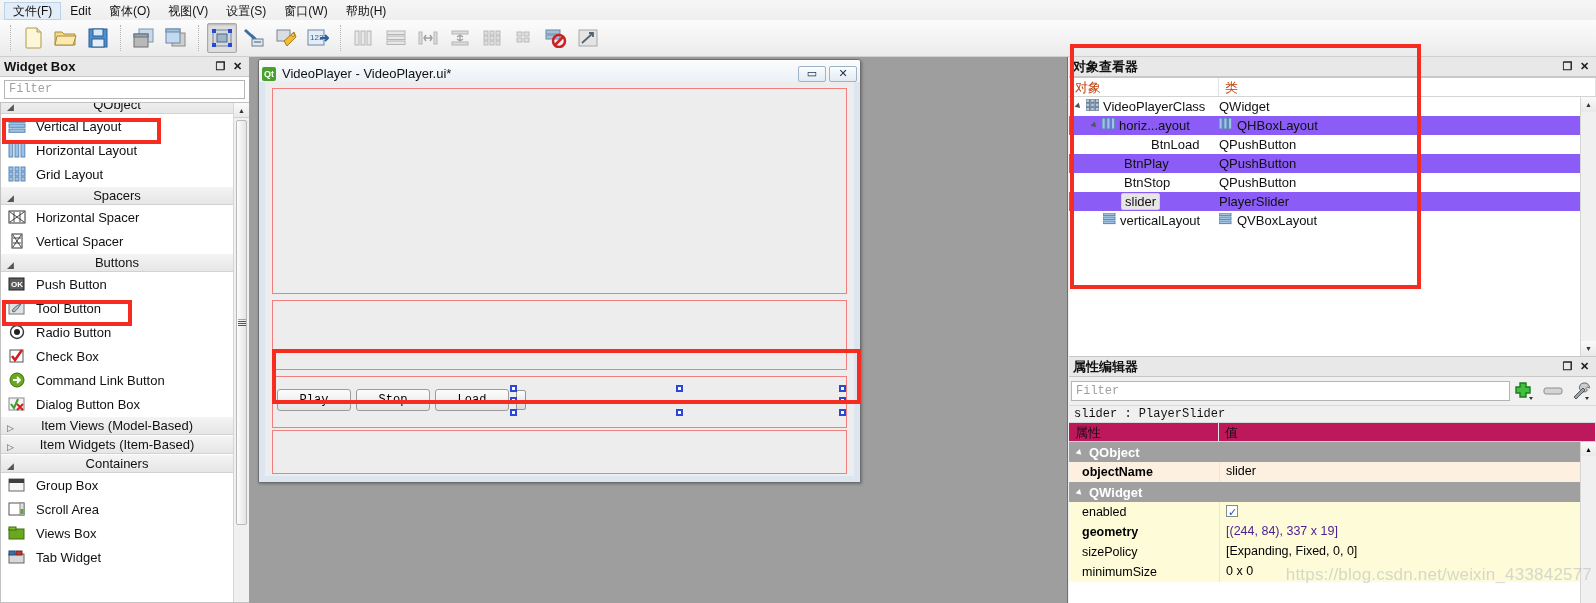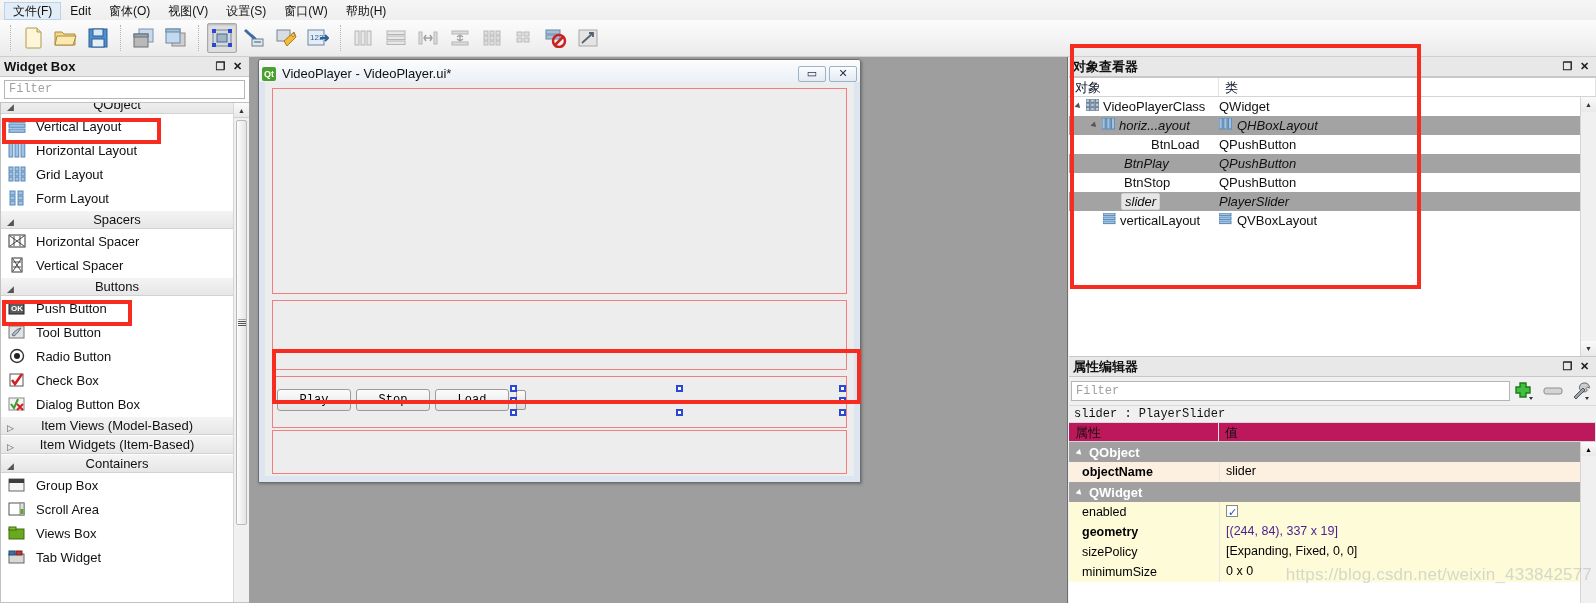--- a/index.html
+++ b/index.html
@@ -182,28 +182,28 @@
     position: absolute; left: 1069px; top: 57px; width: 527px; height: 546px;
     background: #f0f0f0; display: flex; flex-direction: column;
   }
   .oi-wrap { height: 300px; display: flex; flex-direction: column;
              border-bottom: 1px solid #c8c8c8; }
   .tree-head {
     height: 20px; display: flex; background: #fff;
     border-bottom: 1px solid #d4d4d4; border-top: 1px solid #c8c8c8;
   }
   .tree-head .th {
-    font-size: 13px; color: #0f172a; padding: 1px 0 0 6px;
+    font-size: 13px; color: #c2410c; padding: 1px 0 0 6px;
     border-right: 1px solid #e3e3e3;
   }
   .tree-body { flex: 1; background: #fff; position: relative; overflow: hidden; }
   .tr {
     height: 19px; display: flex; align-items: center; font-size: 13px; color: #111;
   }
-  .tr.alt { background: #a3a3a3; font-style: italic; }
+  .tr.alt { background: #8b5cf6; }
   .tr .c1 { width: 150px; display: flex; align-items: center; height: 19px; }
   .tr .c2 { flex: 1; display: flex; align-items: center; height: 19px; }
   .tr .sel-cell {
     background: #e6e6e6; border: 1px solid #d2d2d2; border-radius: 2px;
     padding: 0 3px; margin-left: -3px;
   }
   .expander {
     width: 9px; height: 9px; margin-right: 2px; flex: none;
     position: relative;
   }
@@ -500,35 +500,20 @@
                   <rect x="7" y="6" width="4" height="4"></rect>
                   <rect x="13" y="6" width="4" height="4"></rect>
                   <rect x="1" y="11" width="4" height="4"></rect>
                   <rect x="7" y="11" width="4" height="4"></rect>
                   <rect x="13" y="11" width="4" height="4"></rect>
                 </g>
               </svg>
           </span>
           <span>Grid Layout</span>
         </div>
-        <div class="wb-item">
-          <span class="ico">
-            <svg width="18" height="16">
-                <g fill="#9dc3e6" stroke="#5b87b5">
-                  <rect x="2" y="1" width="5" height="4"></rect>
-                  <rect x="10" y="1" width="5" height="4"></rect>
-                  <rect x="2" y="6" width="5" height="4"></rect>
-                  <rect x="10" y="6" width="5" height="4"></rect>
-                  <rect x="2" y="11" width="5" height="4"></rect>
-                  <rect x="10" y="11" width="5" height="4"></rect>
-                </g>
-              </svg>
-          </span>
-          <span>Form Layout</span>
-        </div>
 
         <div class="wb-cat">
           <span class="arrow">◢</span>
           <span>Spacers</span>
         </div>
         <div class="wb-item">
           <span class="ico">
             <svg width="18" height="16">
                 <rect x="1" y="2" width="16" height="12" fill="#fff" stroke="#333"></rect>
                 <path d="M2 3 L16 13 M16 3 L2 13 M6 3 L6 13 M12 3 L12 13" stroke="#333" stroke-width="0.9"></path>
@@ -578,20 +563,29 @@
           <span>Radio Button</span>
         </div>
         <div class="wb-item">
           <span class="ico">
             <svg width="18" height="16">
                 <rect x="2" y="2" width="13" height="12" fill="#fff" stroke="#555"></rect>
                 <path d="M4 8 L7 12 L14 2" stroke="#d42020" stroke-width="2.6" fill="none"></path>
               </svg>
           </span>
           <span>Check Box</span>
+        </div>
+        <div class="wb-item">
+          <span class="ico">
+            <svg width="18" height="16">
+                <circle cx="9" cy="8" r="7" fill="#6aa81e" stroke="#3f6d0c"></circle>
+                <path d="M5 8 L12 8 M9 5 L12 8 L9 11" stroke="#fff" stroke-width="1.8" fill="none"></path>
+              </svg>
+          </span>
+          <span>Command Link Button</span>
         </div>
         <div class="wb-item">
           <span class="ico">
             <svg width="18" height="16">
                 <rect x="1" y="2" width="15" height="12" fill="#f2f2f2" stroke="#888"></rect>
                 <path d="M3 8 L6 12 L10 3" stroke="#3a9e2f" stroke-width="2" fill="none"></path>
                 <path d="M9 8 L15 14 M15 8 L9 14" stroke="#d42020" stroke-width="2"></path>
               </svg>
           </span>
           <span>Dialog Button Box</span>

